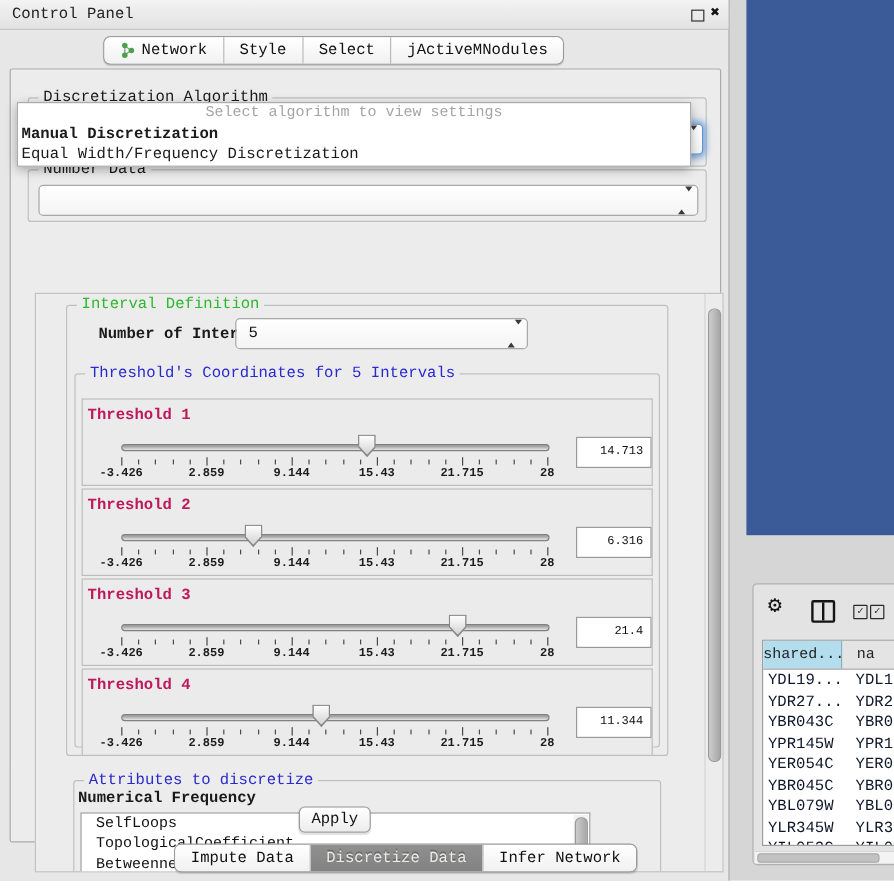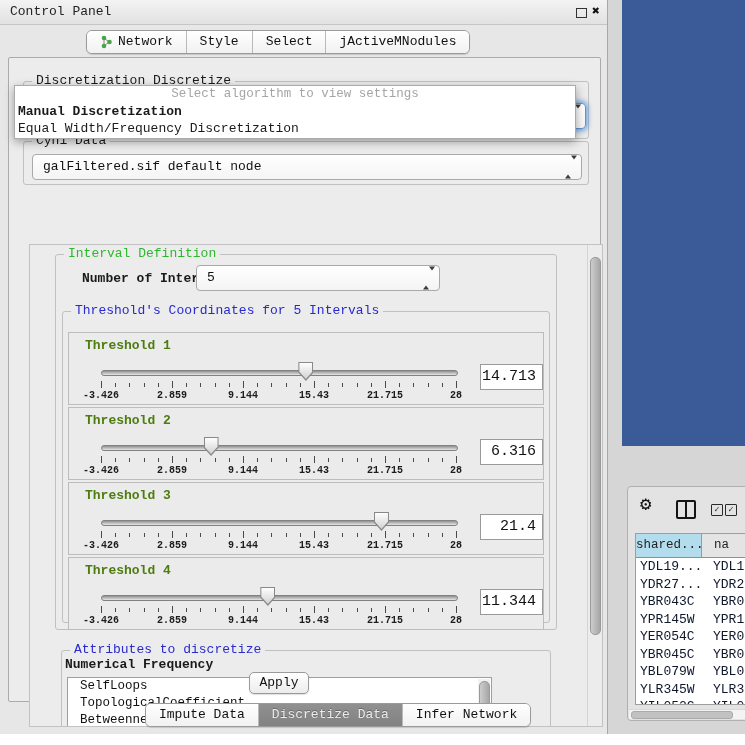--- a/index.html
+++ b/index.html
@@ -48,30 +48,30 @@
   .popup-item.placeholder{color:#a5a5a5;text-align:center;font-size:12.5px;padding-left:0;}
   .popup-item.bold{font-weight:bold;}
 
   
   #scroll-area{left:20px;top:186px;width:572px;height:481px;border:1px solid #c2c2c2;background:#ececec;overflow:hidden;}
   .vscrollbar{position:absolute;top:0;right:0;width:14px;height:100%;background:#ececec;border-left:1px solid #d4d4d4;}
   .vthumb{position:absolute;left:2px;width:9px;border-radius:5px;background:linear-gradient(90deg,#cdcdcd,#a6a6a6);border:1px solid #9a9a9a;}
 
   
   .thr-panel{position:absolute;left:37px;width:474px;height:71px;background:#ebebeb;border:1px solid #bdbdbd;}
-  .thr-title{position:absolute;left:16px;top:5px;font-size:13px;font-weight:bold;color:#4d7c0f;}
+  .thr-title{position:absolute;left:4px;top:5px;font-size:13px;font-weight:bold;color:#be185d;}
   .thr-track{position:absolute;left:32px;top:37px;width:355px;height:4px;border:1px solid #818181;border-radius:3px;
              background:linear-gradient(#909090,#e6e6e6);}
   .thumb{position:absolute;top:29px;width:15px;height:19px;clip-path:polygon(0 0,100% 0,100% 55%,50% 100%,0 55%);background:#888;}
   .thumb::after{content:"";position:absolute;left:1px;top:1px;right:1px;bottom:2px;
                 clip-path:polygon(0 0,100% 0,100% 55%,50% 100%,0 55%);background:linear-gradient(#fefefe,#d2d2d2);}
   .tick{position:absolute;width:1px;background:#4a4a4a;}
   .ticklabel{position:absolute;top:57px;transform:translateX(-50%);font-size:10px;font-weight:bold;color:#1c1c1c;}
   .vfield{position:absolute;left:411px;top:31px;width:55px;height:24px;background:#fff;border:1px solid #9a9a9a;
-          font-size:15px;line-height:24px;text-align:right;padding-right:6px;color:#111;}
+          font-size:10px;line-height:24px;text-align:right;padding-right:6px;color:#111;}
 
   
   #attr-list{position:absolute;left:37px;top:432px;width:423px;height:120px;background:#fff;border:1px solid #9e9e9e;overflow:hidden;}
   .attr-item{height:17px;line-height:17px;font-size:12.5px;padding-left:12px;color:#111;white-space:nowrap;}
   #attr-scroll{position:absolute;right:1px;top:1px;width:12px;height:46px;background:#f1f1f1;}
   #attr-thumb{position:absolute;left:1px;top:2px;width:9px;height:42px;border-radius:5px;background:linear-gradient(90deg,#cdcdcd,#a6a6a6);border:1px solid #9a9a9a;}
 
   .button{position:absolute;background:linear-gradient(#ffffff,#ececec);border:1px solid #9a9a9a;border-radius:5px;
           font-size:13px;text-align:center;color:#111;box-shadow:0 1px 1px rgba(0,0,0,.12);}
 
@@ -131,30 +131,29 @@
           <span>Select</span>
         </div>
         <div class="tab">
           <span>jActiveMNodules</span>
         </div>
       </div>
 
     <div class="abs" id="main-panel">
 
       <div class="group" style="left:14px;top:23px;width:564px;height:56px;">
-        <span class="glabel black">Discretization Discretize</span>
+        <span class="glabel black">Discretization Algorithm</span>
         <div class="combo focused" style="left:8px;top:21px;width:552px;height:24px;">
           <span class="carrows"><span class="up"></span><span class="dn"></span></span>
         </div>
       </div>
 
       <div class="group" style="left:14px;top:83px;width:564px;height:42px;">
-        <span class="glabel black">Cyni Data</span>
+        <span class="glabel black">Number Data</span>
         <div class="combo" style="left:8px;top:12px;width:548px;height:24px;">
-          <span class="ctext">galFiltered.sif default node</span>
           <span class="carrows"><span class="up"></span><span class="dn"></span></span>
         </div>
       </div>
 
       <div class="abs" id="scroll-area">
 
         <div class="group" style="left:25px;top:9px;width:500px;height:374px;">
           <span class="glabel green">Interval Definition</span>
           <span class="abs" style="left:26px;top:16px;font-size:13px;font-weight:bold;">Number of Intervals</span>
           <div class="combo" style="left:140px;top:10px;width:242px;height:24px;">

